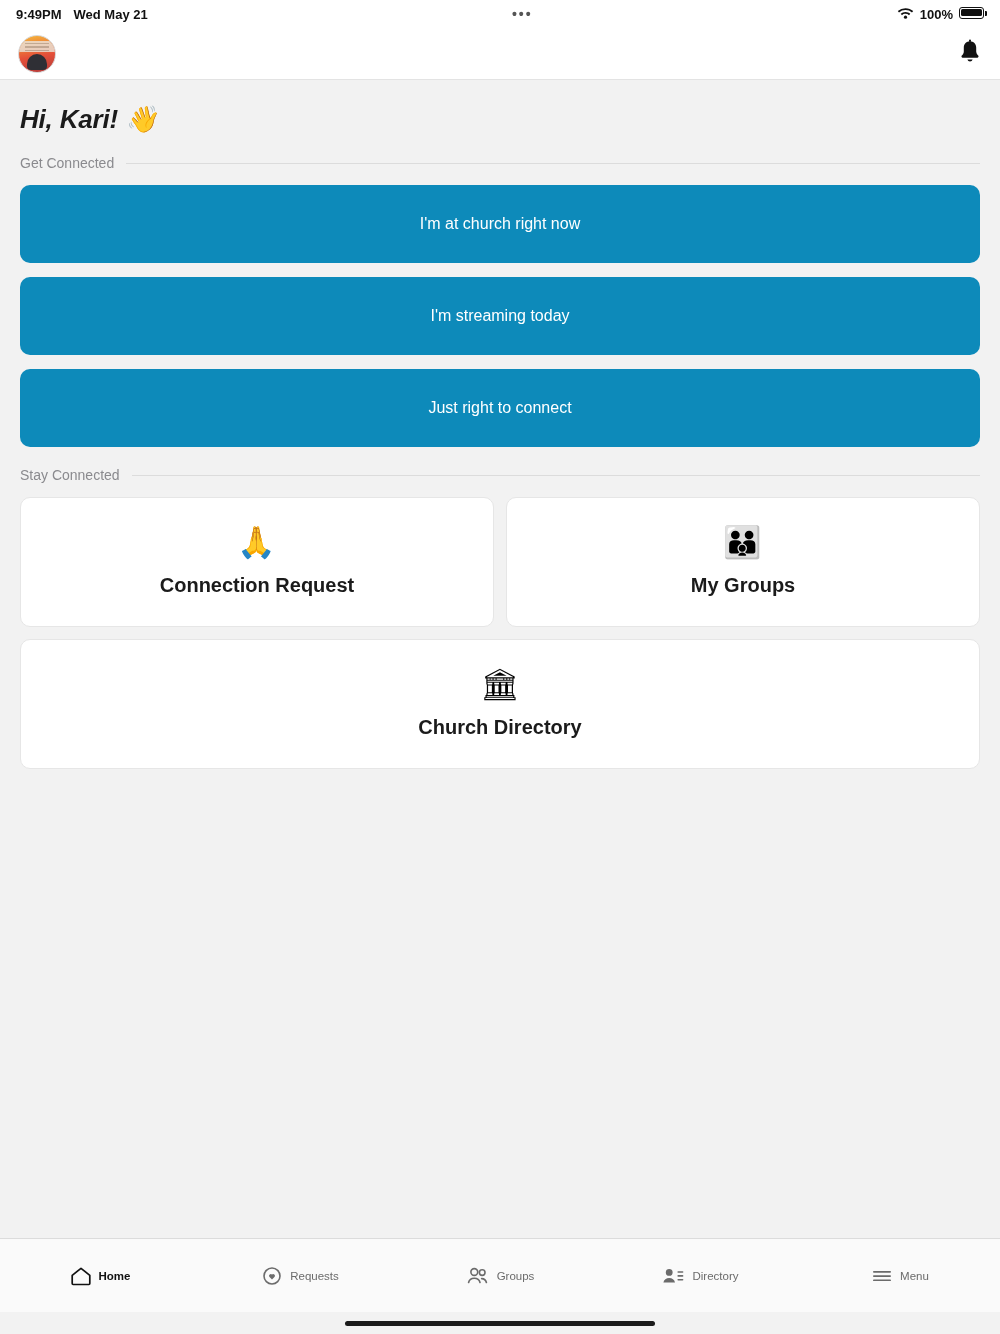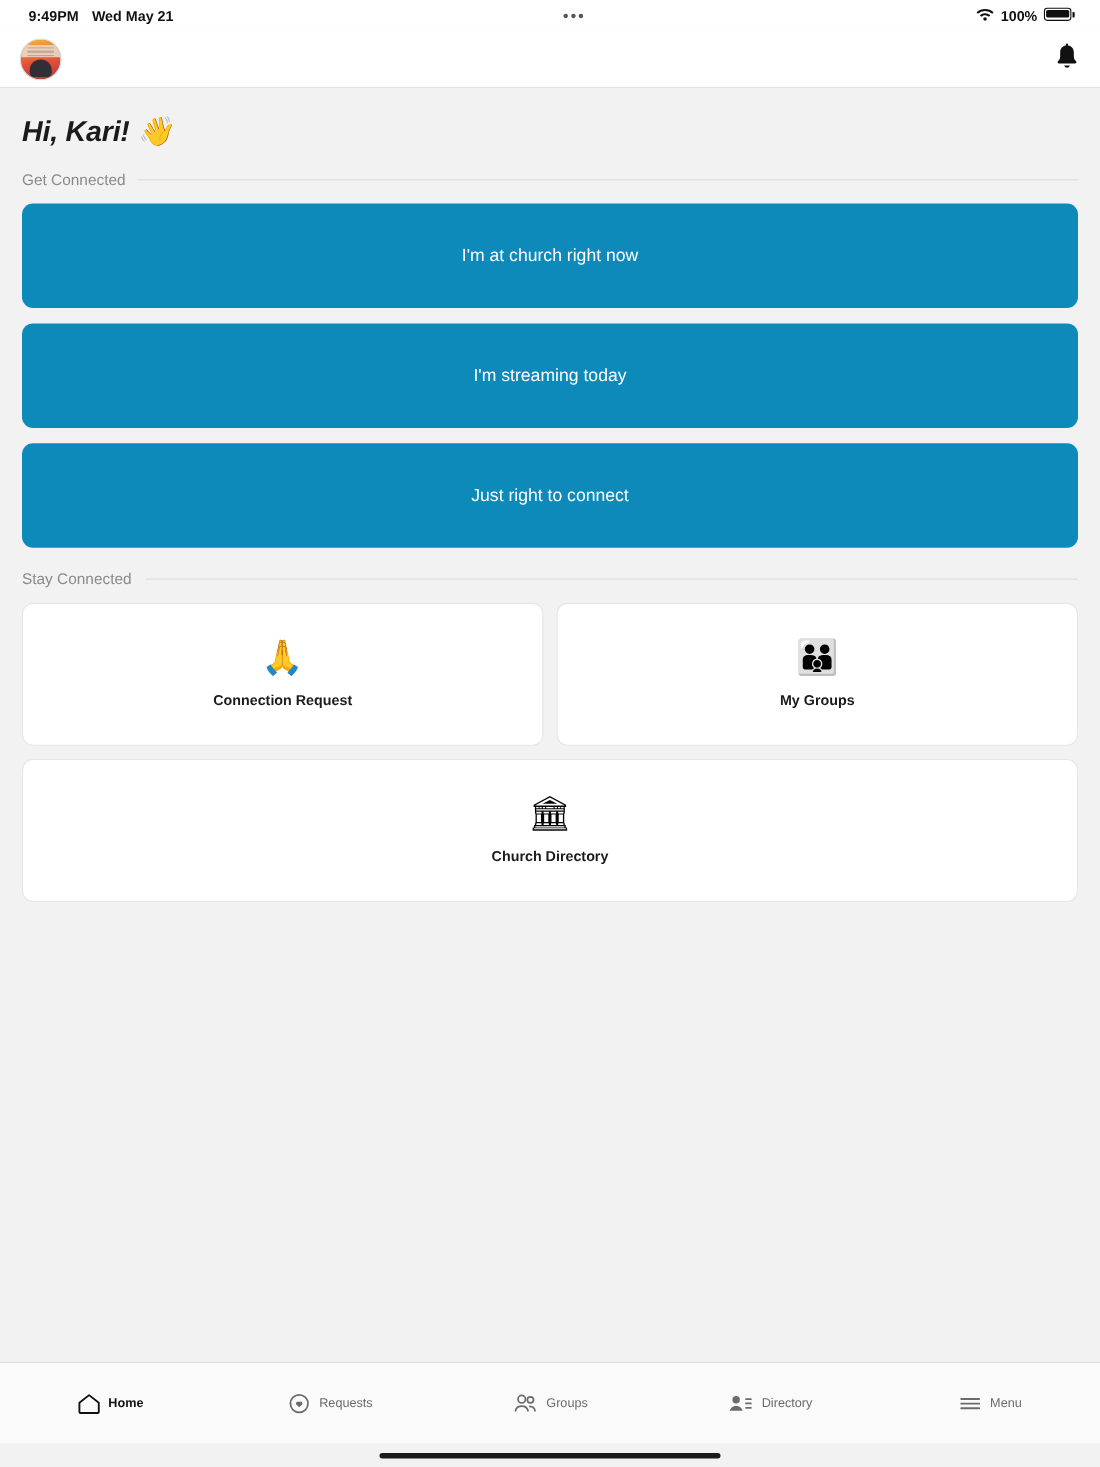--- a/index.html
+++ b/index.html
@@ -18,21 +18,21 @@
     display: flex;
     flex-direction: column;
   }
 
   
   .status-bar {
     height: 28px;
     background: #ffffff;
     display: flex;
     align-items: center;
-    padding: 0 26px;
+    padding: 0 16px;
     font-size: 13px;
     font-weight: bold;
     color: #111;
     flex: 0 0 auto;
   }
   .status-left { display: flex; align-items: center; gap: 12px; }
   .status-center { flex: 1; display: flex; justify-content: center; align-items: center; }
   .dots { letter-spacing: 2px; color: #555; font-size: 14px; line-height: 1; }
   .status-right { display: flex; gap: 6px; }
   .wifi-glyph { font-size: 12px; color: #111; }
@@ -141,21 +141,21 @@
     white-space: nowrap;
   }
   .section-head .rule {
     flex: 1;
     height: 1px;
     background: #dcdcdc;
   }
 
   .cta-list { margin-top: 14px; display: flex; flex-direction: column; gap: 14px; }
   .cta {
-    height: 95px;
+    height: 78px;
     background: #0d8aba;
     border-radius: 10px;
     color: #ffffff;
     font-size: 16px;
     display: flex;
     align-items: center;
     justify-content: center;
     cursor: pointer;
     user-select: none;
   }
@@ -175,21 +175,21 @@
     flex-direction: column;
     align-items: center;
     justify-content: center;
     gap: 16px;
     cursor: pointer;
   }
   .tile.half { width: calc(50% - 6px); }
   .tile.full { width: 100%; }
   .tile .glyph { font-size: 31px; line-height: 1; }
   .tile .tile-label {
-    font-size: 13px;
+    font-size: 20px;
     font-weight: bold;
     color: #1b1b1b;
   }
 
   
   .tab-bar {
     flex: 0 0 auto;
     height: 74px;
     background: #fafafa;
     border-top: 1px solid #dcdcdc;

